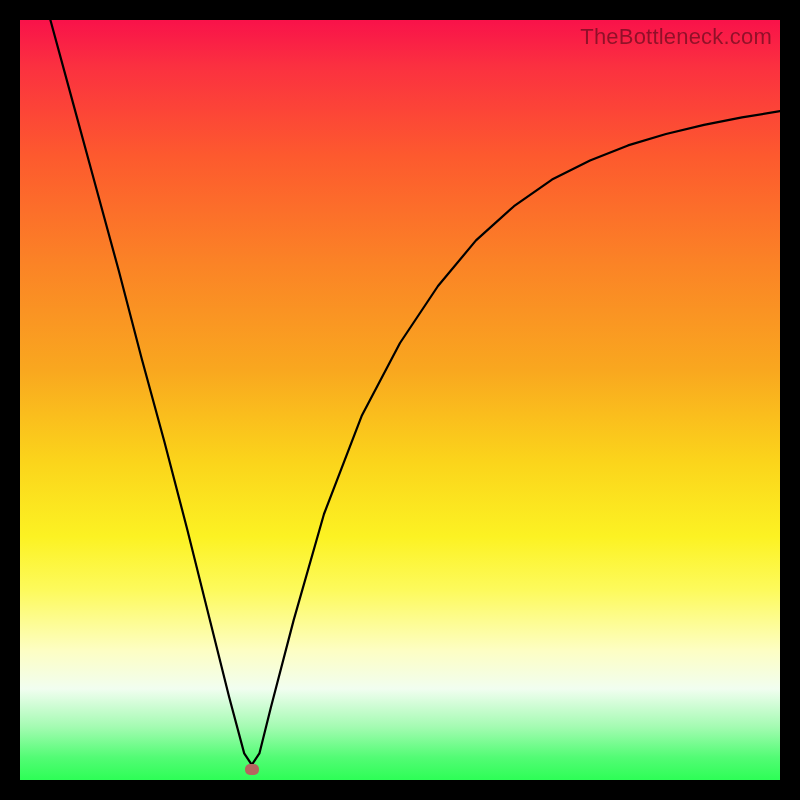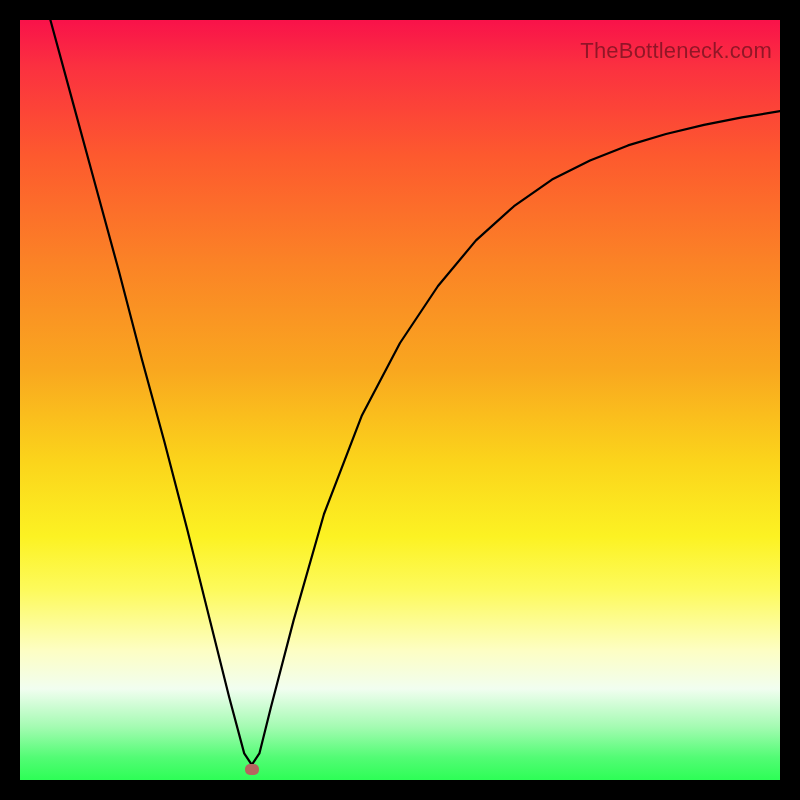--- a/index.html
+++ b/index.html
@@ -15,21 +15,21 @@
     #fbd41b 58%,
     #fcf223 68%,
     #fdfa5c 75%,
     #fdfec4 83%,
     #f1fef0 88%,
     #a4fbb2 93%,
     #53fc75 97%,
     #2dfe56 100%
   );
 }
-.watermark { position: absolute; top: 18px; right: 8px; font-family: Arial, Helvetica, sans-serif;
+.watermark { position: absolute; top: 4px; right: 8px; font-family: Arial, Helvetica, sans-serif;
   font-size: 22px; color:rgba(0,0,0,0.42); font-weight: 400; letter-spacing: 0.2px; }
 .curve { position: absolute; left: 0; top: 0; pointer-events: none; }
 .dot { position: absolute; width: 14px; height: 11px; background: #b5655f; border-radius: 5px; }
 </style>
 </head>
 <body>
 
 <div class="frame">
   <div class="plot-area"></div>
   <div class="watermark">TheBottleneck.com</div>

